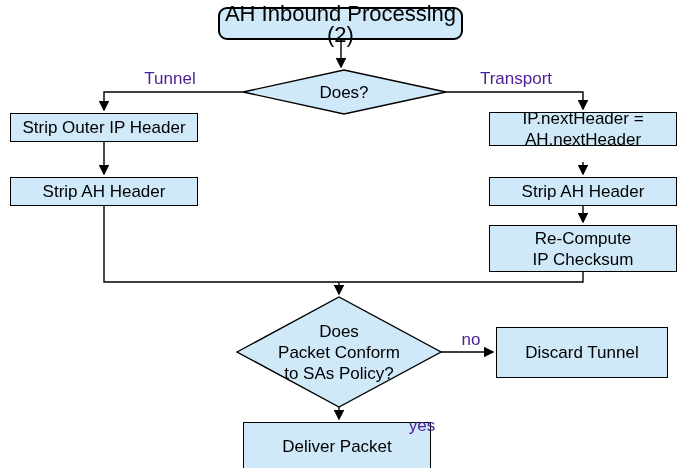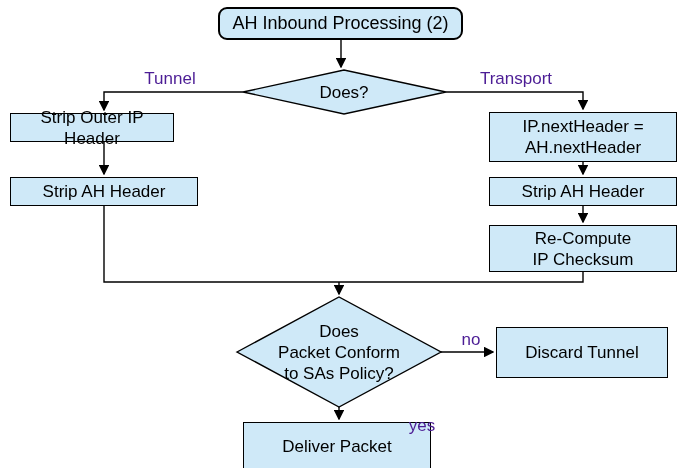--- a/index.html
+++ b/index.html
@@ -31,21 +31,21 @@
     line-height: 21px;
     display: flex;
     align-items: center;
     justify-content: center;
     text-align: center;
     white-space: pre-line;
   }
   .node.rounded {
     border-radius: 9px;
     border-width: 2px;
-    font-size: 18px;
+    font-size: 22px;
   }
   .diamond-label {
     position: absolute;
     transform: translate(-50%, -50%);
     color: #000000;
     font-size: 17px;
     line-height: 21px;
     text-align: center;
     white-space: pre-line;
     background: transparent;
@@ -98,25 +98,25 @@
     </g>
 
     <g stroke="#000000" stroke-width="1.4" fill="#cfe9f8">
       <polygon points="243,92 344,70 446,92 344,114"></polygon>
       <polygon points="237,352 339,297 441,352 339,407"></polygon>
     </g>
   </svg>
 
   <div class="node rounded" style="left:218px; top:7px; width:245px; height:33px;">AH Inbound Processing (2)</div>
 
-  <div class="node" style="left:10px; top:113px; width:164px; height:29px;">Strip Outer IP Header</div>
+  <div class="node" style="left:10px; top:113px; width:188px; height:29px;">Strip Outer IP Header</div>
 
   <div class="node" style="left:10px; top:177px; width:188px; height:29px;">Strip AH Header</div>
 
-  <div class="node" style="left:489px; top:112px; width:188px; height:50px;">IP.nextHeader =
+  <div class="node" style="left:489px; top:112px; width:188px; height:34px;">IP.nextHeader =
 AH.nextHeader</div>
 
   <div class="node" style="left:489px; top:177px; width:188px; height:29px;">Strip AH Header</div>
 
   <div class="node" style="left:489px; top:225px; width:188px; height:47px;">Re-Compute
 IP Checksum</div>
 
   <div class="node" style="left:496px; top:327px; width:172px; height:51px;">Discard Tunnel</div>
 
   <div class="node" style="left:243px; top:422px; width:188px; height:48px;">Deliver Packet</div>

